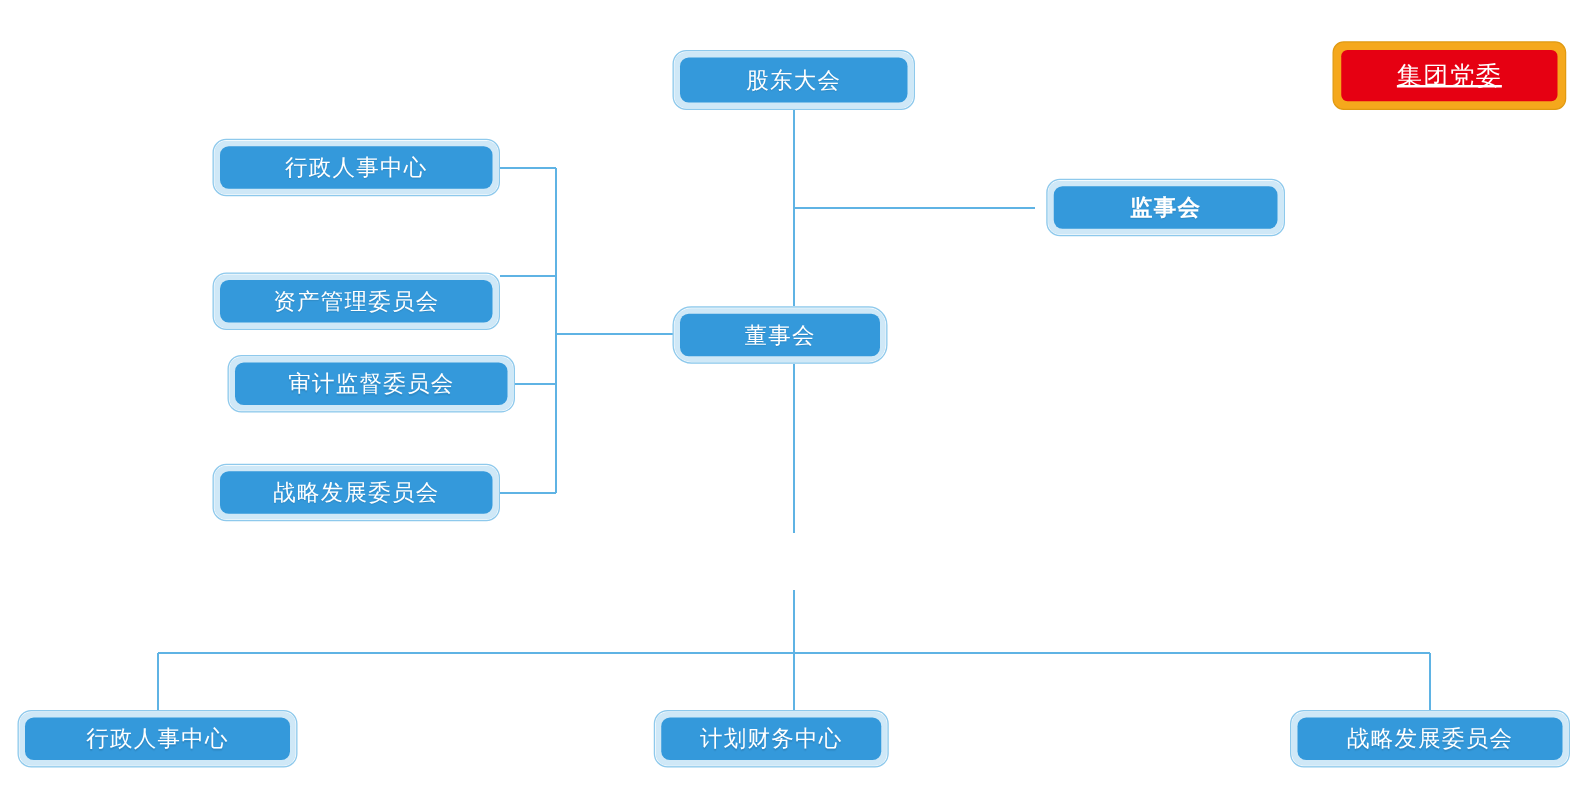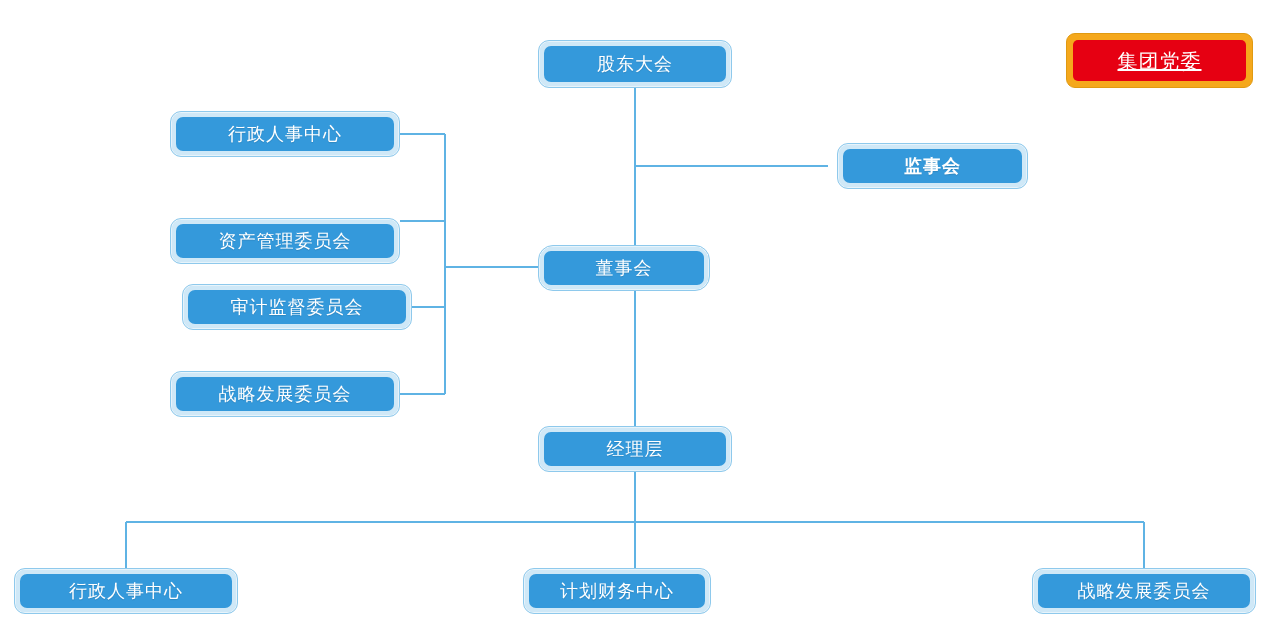--- a/index.html
+++ b/index.html
@@ -133,25 +133,20 @@
       <span class="label">监事会</span>
     </div>
   </div>
 
   <div class="node blue" style="left:538px; top:245px; width:172px; height:46px;border-radius:15px;">
     <div class="inner">
       <span class="label">董事会</span>
     </div>
   </div>
 
-  <div class="node blue" style="left:538px; top:426px; width:194px; height:46px;">
-    <div class="inner">
-      <span class="label">经理层</span>
-    </div>
-  </div>
 
   <div class="node blue" style="left:170px; top:111px; width:230px; height:46px;">
     <div class="inner">
       <span class="label">行政人事中心</span>
     </div>
   </div>
 
   <div class="node blue" style="left:170px; top:198px; width:230px; height:46px;margin-top:20px;">
     <div class="inner">
       <span class="label">资产管理委员会</span>

